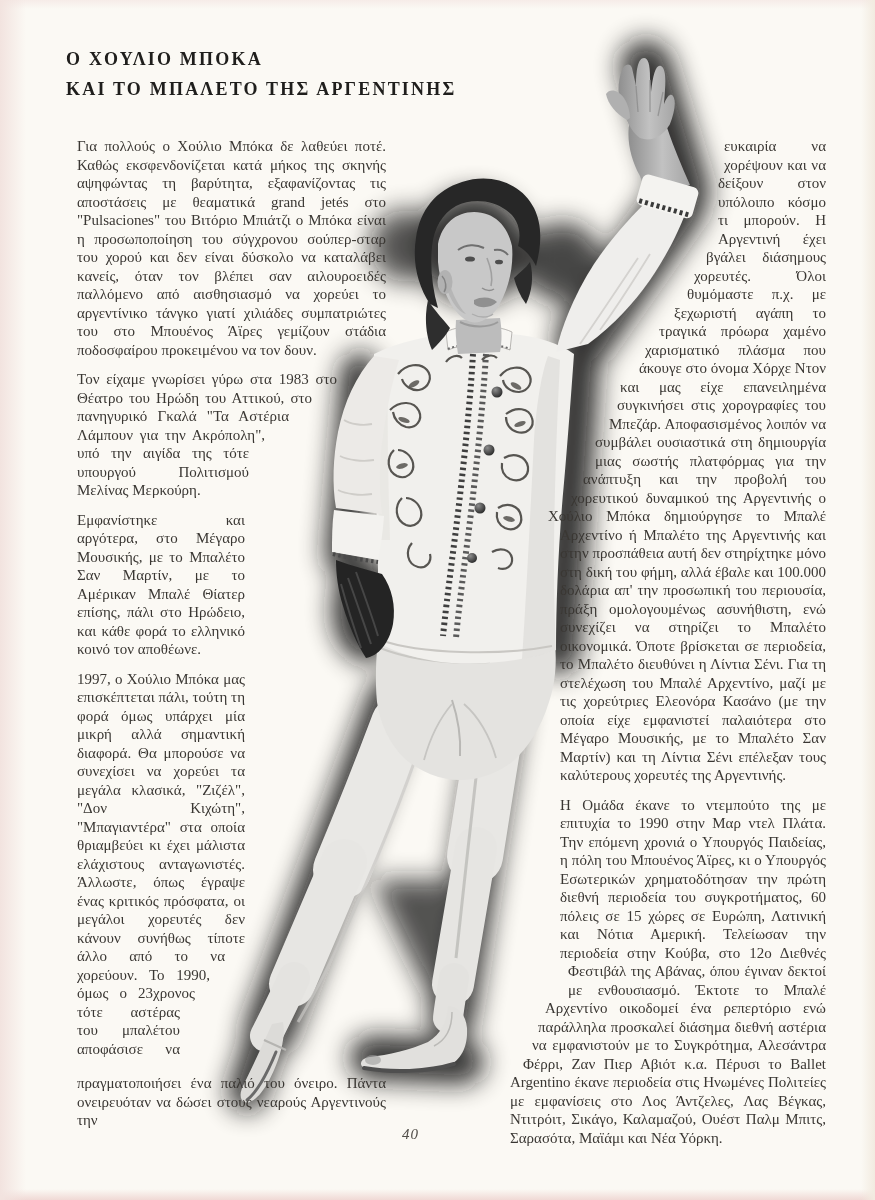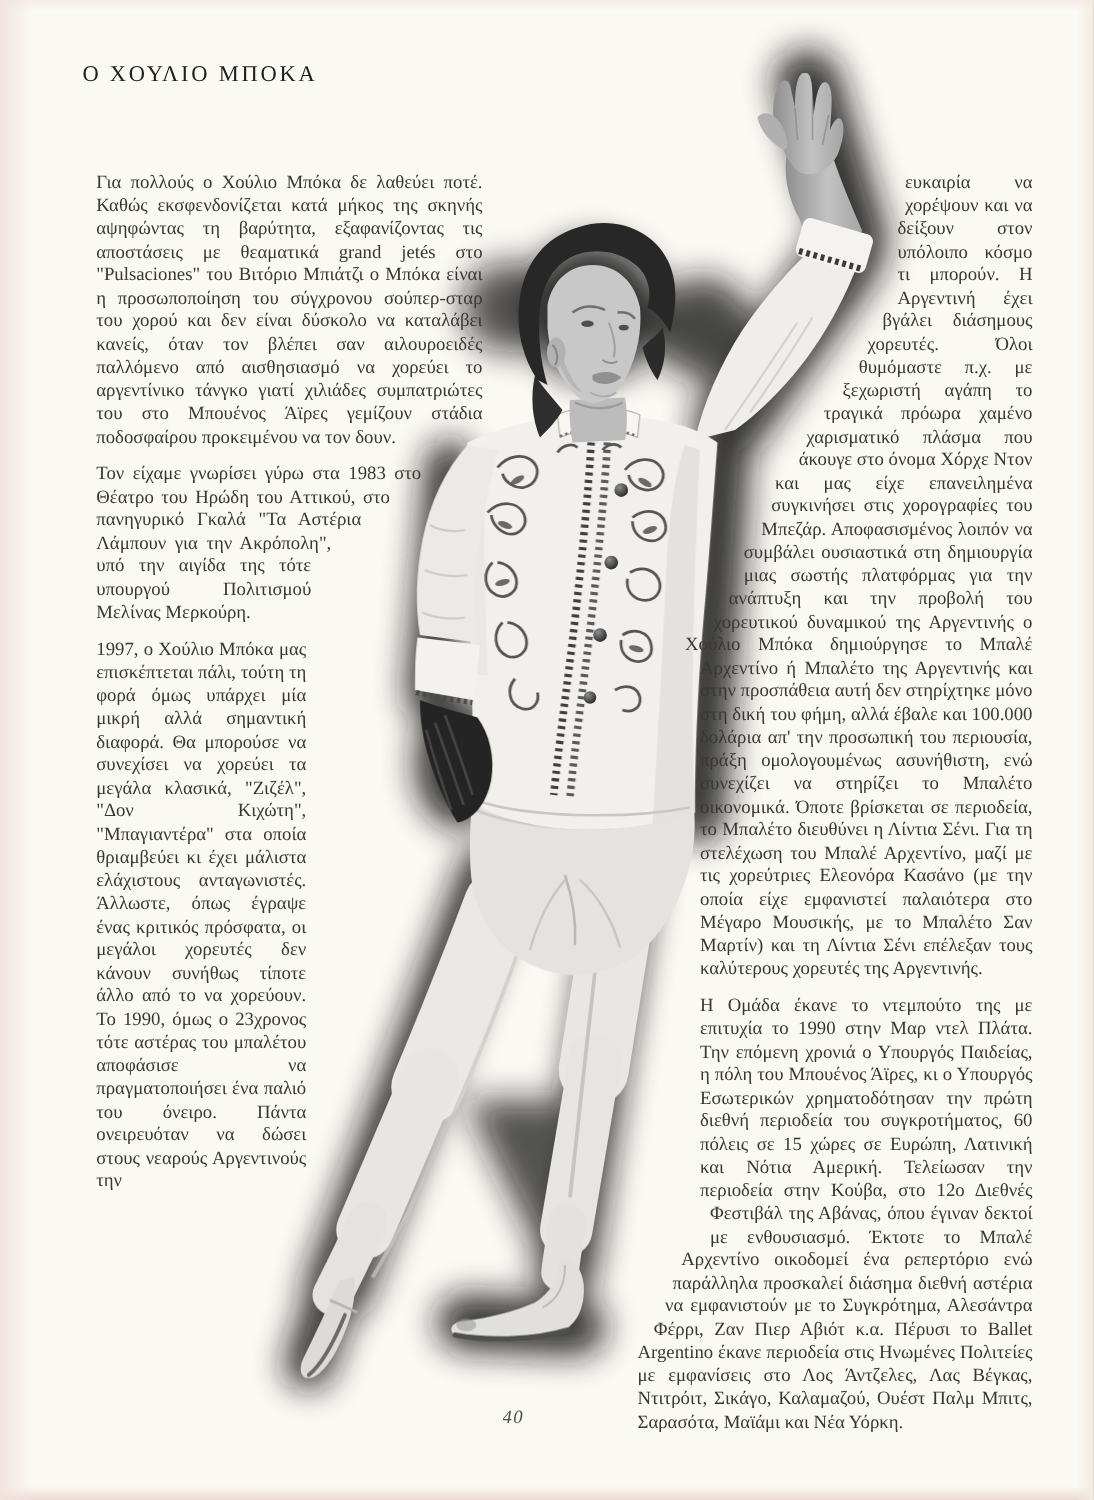--- a/index.html
+++ b/index.html
@@ -8,21 +8,21 @@
     background:
       linear-gradient(90deg,#f2e3df 0px,rgba(242,227,223,0) 26px),
       linear-gradient(270deg,#f2ebe0 0px,rgba(242,235,224,0) 14px),
       linear-gradient(0deg,#f0d9d5 0px,rgba(240,217,213,0) 11px),
       linear-gradient(180deg,#f6ece8 0px,rgba(246,236,232,0) 9px),
       #fbf9f4;
     font-family:"Liberation Serif","DejaVu Serif",serif;
   }
   .title{
     position:absolute;left:66px;top:44px;
-    font-size:18px;line-height:30px;font-weight:normal;letter-spacing:2.2px;
+    font-size:18px;line-height:30px;font-weight:bold;letter-spacing:2.2px;
     color:#1f1e1c;
   }
   .col{
     position:absolute;
     font-size:15px;line-height:18.5px;color:#3a3733;
     text-align:justify;
   }
   .col p{margin:11px;padding:0;}
   .colL{left:66px;top:126px;width:331px;}
   .colR{left:499px;top:126px;width:338px;}
@@ -178,20 +178,21 @@
       <path d="M442,276 C446,280 447,288 444,292" stroke="#858585" stroke-width="1.5" fill="none"></path>
       <path d="M460,322 C472,328 488,328 498,322" stroke="#9b9b9b" stroke-width="2" fill="none"></path>
       <path d="M430,304 C418,286 412,262 416,238 C420,210 436,190 462,182 C492,172 522,184 534,208 C542,224 542,244 536,266 C532,258 526,250 518,246 C522,232 518,218 506,210 C492,200 472,198 456,206 C442,214 434,228 432,246 C430,266 432,288 438,308 Z" fill="#272727"></path>
       <path d="M428,300 C424,318 426,336 432,350 C438,344 446,336 450,328 C442,318 434,310 428,300 Z" fill="#2e2e2e"></path>
       <path d="M530,262 C534,276 532,292 526,304 C520,296 516,286 514,278 C520,272 526,268 530,262 Z" fill="#2b2b2b"></path>
     </g>
   </svg>
 
   <div class="title">
     <div>Ο ΧΟΥΛΙΟ ΜΠΟΚΑ</div>
+    <div>ΚΑΙ ΤΟ ΜΠΑΛΕΤΟ ΤΗΣ ΑΡΓΕΝΤΙΝΗΣ</div>
   </div>
 
   <div class="col colL" id="colL">
       <span class="sp" style="width: 0px; height: 240.5px;"></span>
       <span class="sp" style="width: 30px; height: 18.5px;"></span>
       <span class="sp" style="width: 60px; height: 18.5px;"></span>
       <span class="sp" style="width: 85px; height: 18.5px;"></span>
       <span class="sp" style="width: 108px; height: 18.5px;"></span>
       <span class="sp" style="width: 132px; height: 18.5px;"></span>
       <span class="sp" style="width: 148px; height: 18.5px;"></span>
@@ -210,20 +211,21 @@
       <span class="sp" style="width: 107px; height: 18.5px;"></span>
       <span class="sp" style="width: 130px; height: 18.5px;"></span>
       <span class="sp" style="width: 137px; height: 18.5px;"></span>
       <span class="sp" style="width: 152px; height: 18.5px;"></span>
       <span class="sp" style="width: 172px; height: 18.5px;"></span>
       <span class="sp" style="width: 187px; height: 18.5px;"></span>
       <span class="sp" style="width: 202px; height: 18.5px;"></span>
       <span class="sp" style="width: 217px; height: 60px;"></span>
     <p>Για πολλούς ο Χούλιο Μπόκα δε λαθεύει ποτέ. Καθώς εκσφενδονίζεται κατά μήκος της σκηνής αψηφώντας τη βαρύτητα, εξαφανίζοντας τις αποστάσεις με θεαματικά grand jetés στο "Pulsaciones" του Βιτόριο Μπιάτζι ο Μπόκα είναι η προσωποποίηση του σύγχρονου σούπερ-σταρ του χορού και δεν είναι δύσκολο να καταλάβει κανείς, όταν τον βλέπει σαν αιλουροειδές παλλόμενο από αισθησιασμό να χορεύει το αργεντίνικο τάνγκο γιατί χιλιάδες συμπατριώτες του στο Μπουένος Άϊρες γεμίζουν στάδια ποδοσφαίρου προκειμένου να τον δουν.</p>
     <p>Τον είχαμε γνωρίσει γύρω στα 1983 στο Θέατρο του Ηρώδη του Αττικού, στο πανηγυρικό Γκαλά "Τα Αστέρια Λάμπουν για την Ακρόπολη", υπό την αιγίδα της τότε υπουργού Πολιτισμού Μελίνας Μερκούρη.</p>
+    <p>Εμφανίστηκε και αργότερα, στο Μέγαρο Μουσικής, με το Μπαλέτο Σαν Μαρτίν, με το Αμέρικαν Μπαλέ Θίατερ επίσης, πάλι στο Ηρώδειο, και κάθε φορά το ελληνικό κοινό τον αποθέωνε.</p>
     <p>1997, ο Χούλιο Μπόκα μας επισκέπτεται πάλι, τούτη τη φορά όμως υπάρχει μία μικρή αλλά σημαντική διαφορά. Θα μπορούσε να συνεχίσει να χορεύει τα μεγάλα κλασικά, "Ζιζέλ", "Δον Κιχώτη", "Μπαγιαντέρα" στα οποία θριαμβεύει κι έχει μάλιστα ελάχιστους ανταγωνιστές. Άλλωστε, όπως έγραψε ένας κριτικός πρόσφατα, οι μεγάλοι χορευτές δεν κάνουν συνήθως τίποτε άλλο από το να χορεύουν. Το 1990, όμως ο 23χρονος τότε αστέρας του μπαλέτου αποφάσισε να πραγματοποιήσει ένα παλιό του όνειρο. Πάντα ονειρευόταν να δώσει στους νεαρούς Αργεντινούς την</p>
   </div>
 
   <div class="col colR" id="colR">
       <span class="sp" style="width: 225px; height: 37px;"></span>
       <span class="sp" style="width: 219px; height: 74px;"></span>
       <span class="sp" style="width: 207px; height: 18.5px;"></span>
       <span class="sp" style="width: 195px; height: 18.5px;"></span>
       <span class="sp" style="width: 188px; height: 18.5px;"></span>
       <span class="sp" style="width: 175px; height: 18.5px;"></span>

